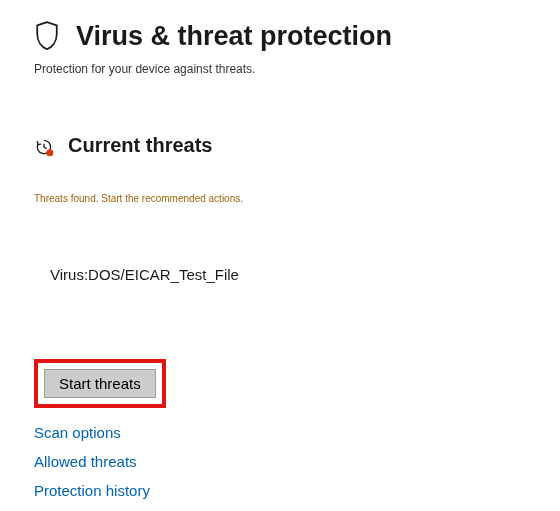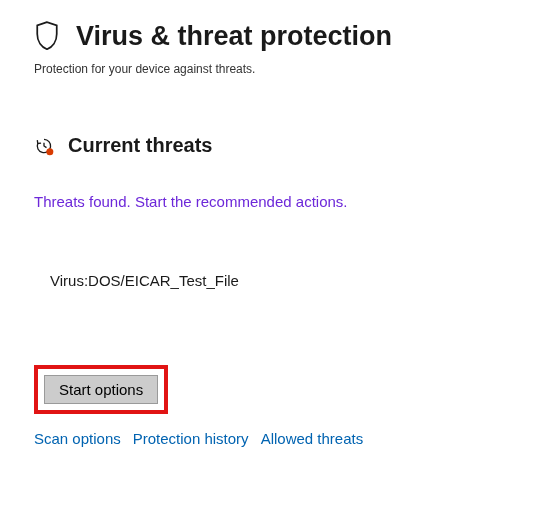--- a/index.html
+++ b/index.html
@@ -8,40 +8,40 @@
       width: 560px;
       height: 511px;
       background: #fff;
       color: #1a1a1a;
       padding: 20px 34px;
     }
     .header { display: flex; align-items: center; gap: 16px; margin-bottom: 10px; }
     .header .icon { width: 26px; height: 32px; flex-shrink: 0; }
     .header h1 { font-size: 27px; font-weight: 700; }
     .subtitle { font-size: 12px; color: #333; margin-bottom: 58px; }
-    .section-head { display: flex; align-items: center; gap: 14px; margin-bottom: 24px; }
+    .section-head { display: flex; align-items: flex-end; gap: 14px; margin-bottom: 24px; }
     .section-head .icon { width: 20px; height: 20px; flex-shrink: 0; position: relative; }
     .section-head h2 { font-size: 20px; font-weight: 600; }
-    .section-sub { font-size: 15px; color: #6d28d9; margin-bottom: 62px; margin-top: 36px; }
+    .section-sub { font-size: 10px; color: #a16207; margin-bottom: 62px; margin-top: 36px; }
     .threat-name { font-size: 15px; margin-left: 16px; margin-bottom: 76px; margin-top: 40px; }
     .highlight-box {
       border: 4px solid #e11414;
       display: inline-block;
       padding: 6px 6px;
       margin-bottom: 16px;
     }
     .btn {
       background: #ccc;
       border: 1px solid #9a9a9a;
       font-family: inherit;
       font-size: 15px;
       padding: 5px 14px;
       cursor: pointer;
     }
-    .link-list { display: flex; flex-direction: row; gap: 12px; }
+    .link-list { display: flex; flex-direction: column; gap: 12px; }
     .link {
       color: #0063b1;
       font-size: 15px;
       cursor: pointer;
       text-decoration: none;
       align-self: flex-start;
     }
   </style>
 </head>
 <body>
@@ -67,23 +67,23 @@
       <circle cx="19" cy="19" r="4.2" fill="#d83b01"></circle>
     </svg>
   </span>
   <h2>Current threats</h2>
 </div>
 <p class="section-sub">Threats found. Start the recommended actions.</p>
 
 <div class="threat-name">Virus:DOS/EICAR_Test_File</div>
 
 <div class="highlight-box">
-  <button class="btn">Start options</button>
+  <button class="btn">Start threats</button>
 </div>
 
 <div class="link-list">
   <a class="link">Scan options</a>
+  <a class="link">Allowed threats</a>
   <a class="link">Protection history</a>
-  <a class="link">Allowed threats</a>
 </div>
 
 
 
 
 </body></html>

